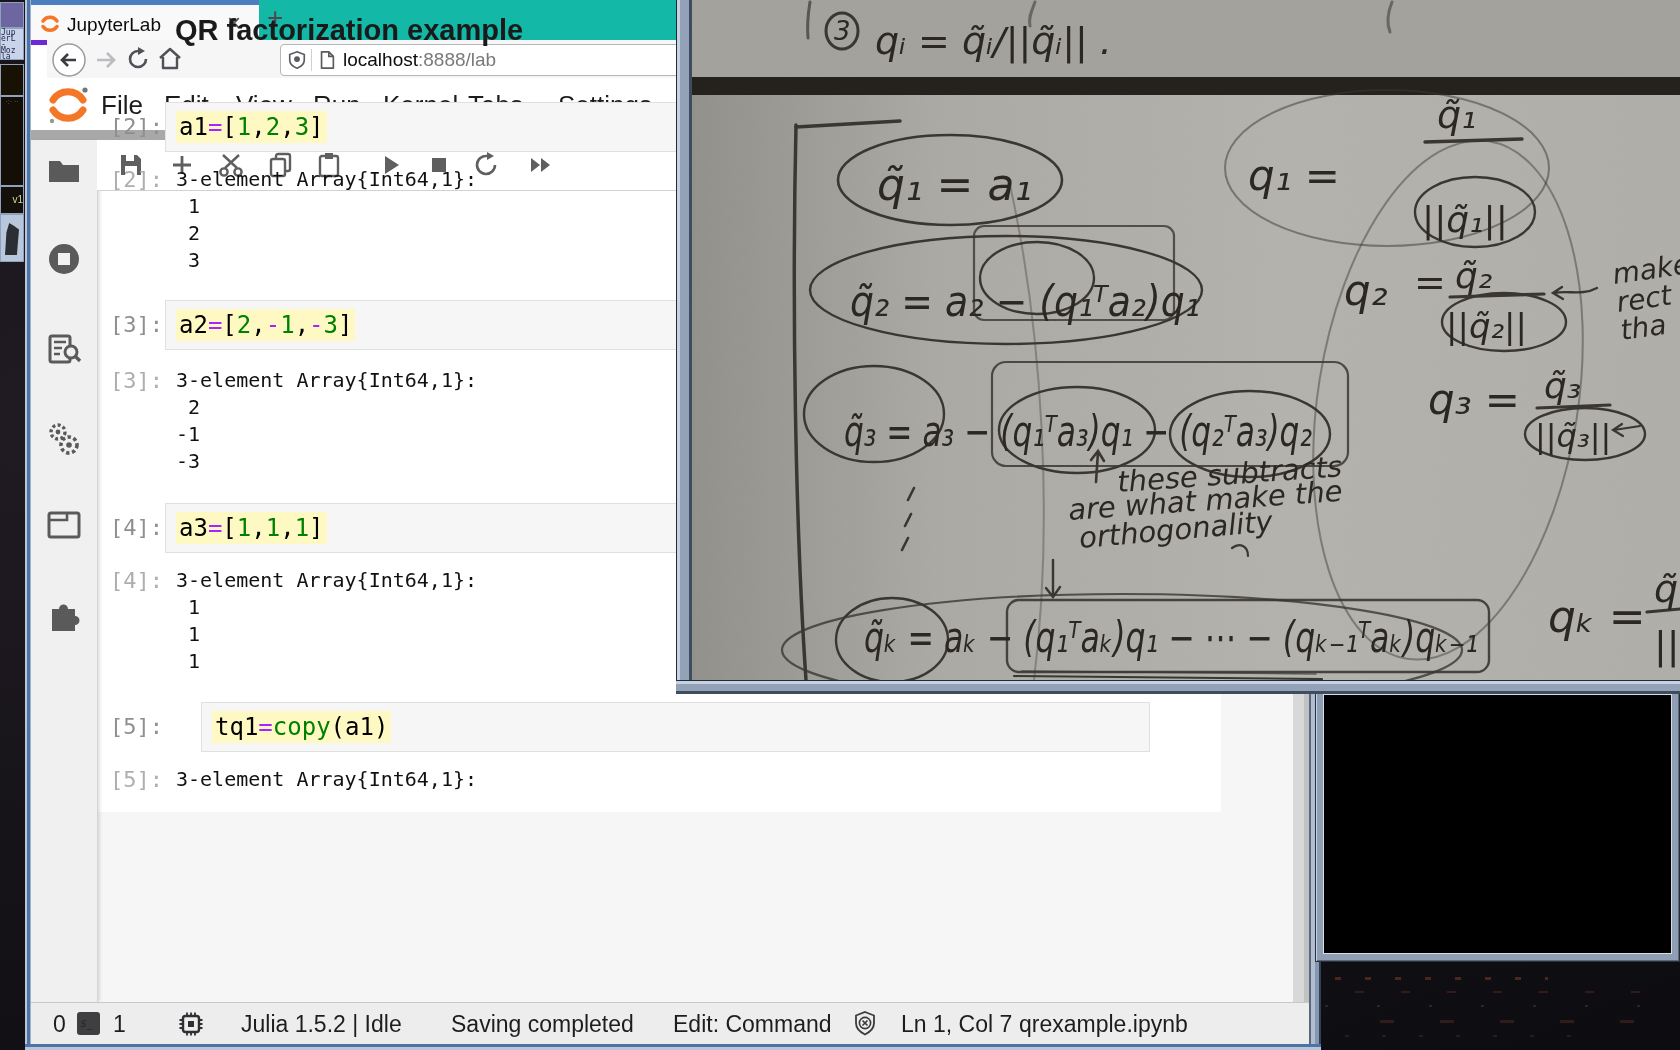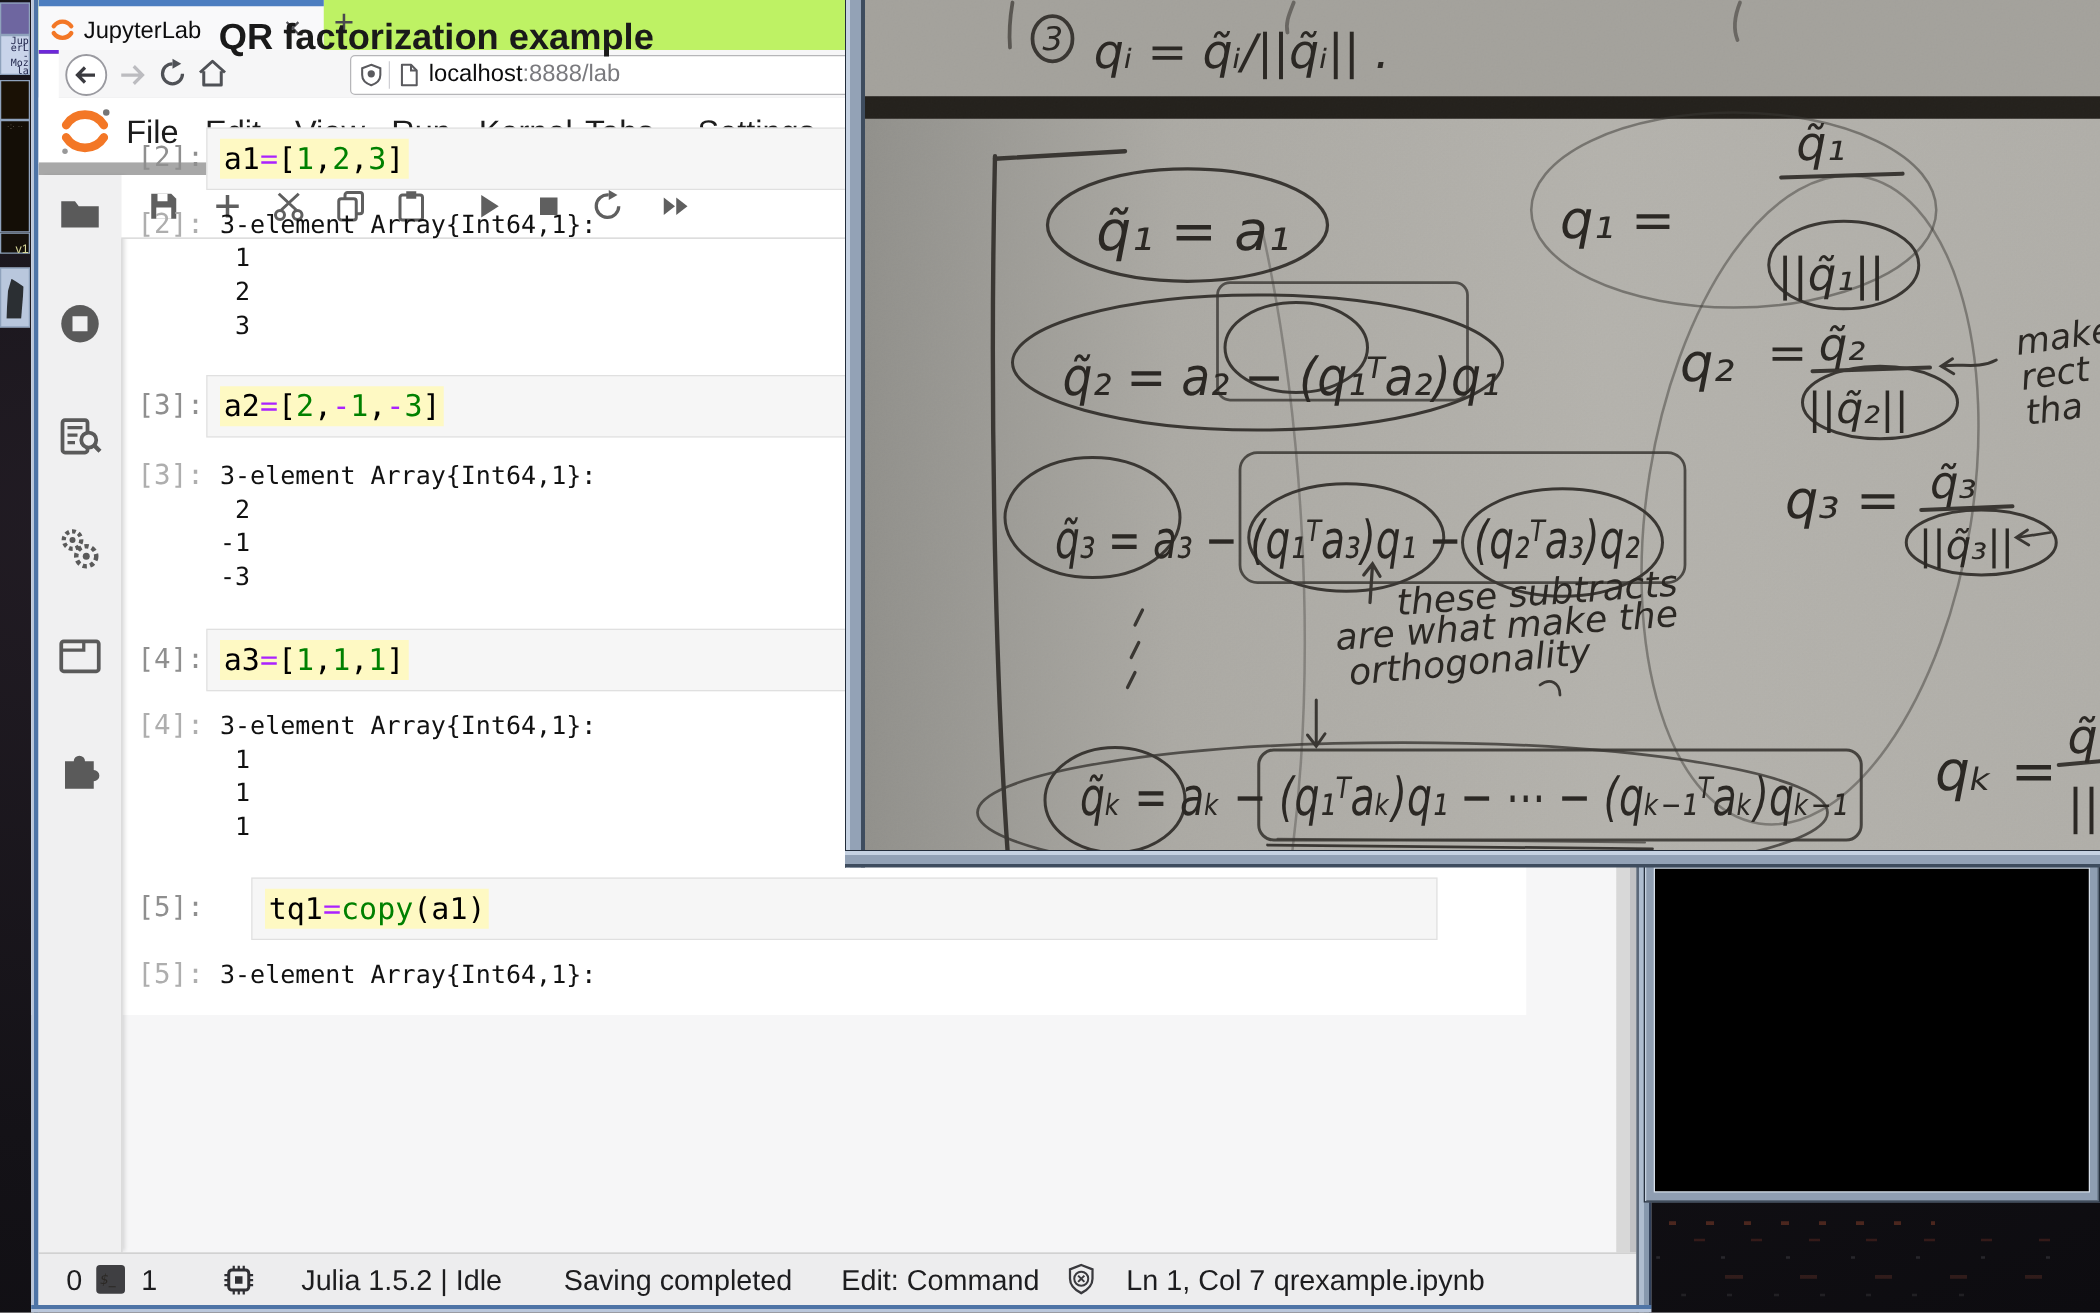--- a/index.html
+++ b/index.html
@@ -16,36 +16,36 @@
       repeating-linear-gradient(90deg, rgba(210,210,220,.13) 0 3px, transparent 3px 52px),
       repeating-linear-gradient(90deg, rgba(170,80,60,.22) 0 14px, transparent 14px 60px),
       repeating-linear-gradient(90deg, rgba(200,200,200,.10) 0 4px, transparent 4px 37px);
     background-size:60% 3px,90% 2px,100% 2px,80% 3px,70% 2px;
     background-position:10px 12px,30px 26px,0 40px,55px 55px,20px 70px;
     background-repeat:no-repeat;}
   
   .seg{position:absolute;left:0;width:24px;border:1px solid #8fa2bc;box-sizing:border-box;}
   #seg-purple{top:2px;height:26px;background:#6e66a0;}
   #seg-mini{top:28px;height:32px;background:#c9d4ea;color:#1d2248;font-size:8px;line-height:6px;
-            white-space:pre-line;text-align:right;padding-top:1px;font-family:"DejaVu Sans Mono",monospace;}
+            white-space:pre-line;text-align:left;padding-top:1px;font-family:"DejaVu Sans Mono",monospace;}
   #seg-d1{top:64px;height:32px;background:#1a1105;}
   #seg-d2{top:96px;height:90px;background:#140e06;color:#6b655a;font-size:7px;text-align:center;line-height:9px;}
-  #seg-v1{top:186px;height:17px;background:#15100a;color:#d8d89a;font-size:10px;text-align:right;line-height:26px;}
+  #seg-v1{top:186px;height:28px;background:#15100a;color:#d8d89a;font-size:10px;text-align:right;line-height:26px;}
   #seg-icon{top:214px;height:48px;background:#b9c7dd;}
   #seg-icon .blob{position:absolute;left:4px;top:8px;width:14px;height:32px;background:#2b2f33;
       clip-path:polygon(30% 0,60% 8%,100% 20%,85% 100%,0 100%,10% 30%);}
   
   #browser{left:25px;top:0;width:1296px;height:1050px;background:#f6f6f7;}
   #bw-left{left:0;top:0;width:6px;height:1050px;
     background:linear-gradient(90deg,#b9c6da 0 2px,#4e74a6 2px 5px,#9fb2cc 5px 6px);}
   #bw-right{left:1284px;top:0;width:12px;height:1050px;
     background:linear-gradient(90deg,#5c6878 0 2px,#aebdd0 2px 6px,#8698ae 6px 10px,#31405a 10px);}
   #bw-bottom{left:0;top:1044px;width:1296px;height:6px;
     background:linear-gradient(180deg,#4e74a6 0 3px,#b9c6da 3px);}
-  #tabbar{left:6px;top:0;width:1278px;height:40px;background:#bef264;border-bottom:3px solid #6d28d9;}
+  #tabbar{left:6px;top:0;width:1278px;height:40px;background:#14b8a6;border-bottom:5px solid #6d28d9;}
   #tab-active{position:absolute;left:0;top:0;width:228px;height:40px;background:#f9f9fa;
     border-top:5px solid #4d7ec0;box-sizing:border-box;}
   #tab-title{position:absolute;left:36px;top:9px;font-size:19px;color:#0c0c0d;}
   #tab-close{position:absolute;left:196px;top:4px;font-size:24px;color:#55555a;}
   #newtab{position:absolute;left:236px;top:2px;font-size:28px;color:#4a4a4f;}
   #navbar{left:22px;top:40px;width:1278px;height:38px;background:#f6f6f7;border-bottom:1px solid #d4d4d8;}
   #urlbar{position:absolute;left:233px;top:4px;width:1020px;height:30px;background:#fff;
     border:1px solid #b6b6b9;border-radius:4px;}
   #url-text{position:absolute;left:62px;top:4px;font-size:19px;color:#0c0c0d;}
   #url-text .dim{color:#7a7a7e;}

